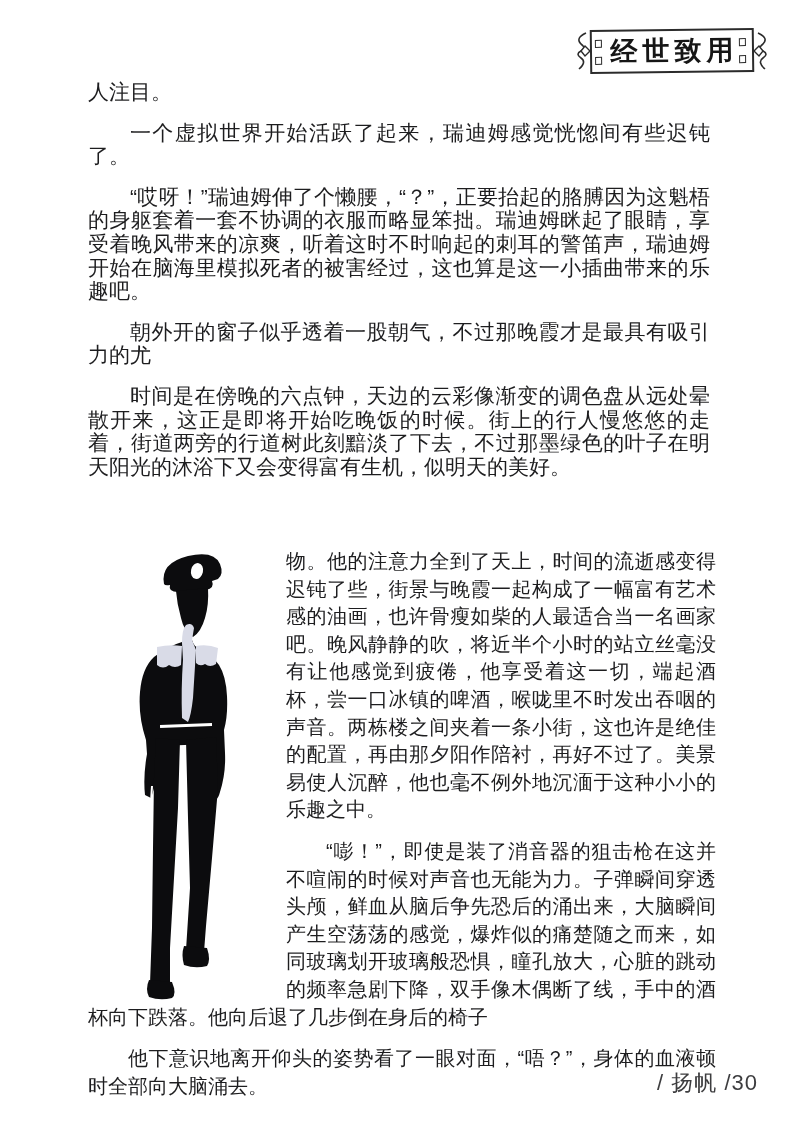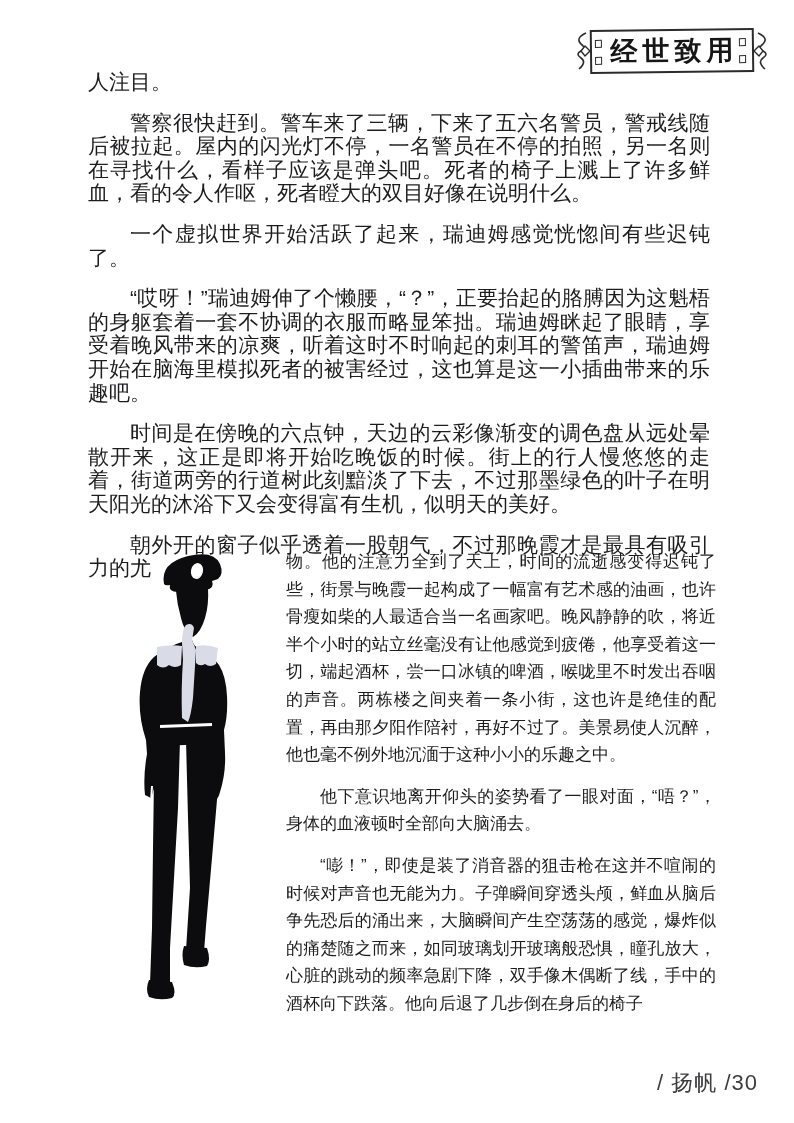--- a/index.html
+++ b/index.html
@@ -37,31 +37,31 @@
   .staples{
     position:absolute;top:0;bottom:0;width:10px;
     display:flex;flex-direction:column;justify-content:center;gap:9px;
   }
   .staples.left{left:3px;}
   .staples.right{right:3px;}
   .staples span{display:block;width:5px;height:6px;border:1.5px solid #2b2b2b;background:#fff;}
   .ornament{flex:0 0 auto;}
   
   .text-top{
-    position:absolute;left:88px;top:70px;width:622px;
+    position:absolute;left:88px;top:80px;width:622px;
     font-size:21px;line-height:23.6px;
     text-align:justify;
   }
   .text-top p{margin:0 0 17px;text-indent:2em;}
   .text-top p.flush{text-indent:0;}
   .text-top p:last-child{margin-bottom:0;}
   
   .text-wrap{
     position:absolute;left:88px;top:548px;width:628px;
-    font-size:17px;line-height:27.6px;
+    font-size:20px;line-height:27.6px;
     text-align:justify;
   }
   .text-wrap p{margin:0 0 14px;text-indent:2em;}
   .text-wrap p.flush{text-indent:0;}
   .figure-float{
     float:left;
     width:198px;height:454px;
   }
   .figure-float svg{display:block;margin-left:42px;}
   
@@ -92,25 +92,24 @@
         </div>
     </div>
     <svg class="ornament" width="20" height="46" viewBox="0 0 20 46" style="transform:scaleX(-1)">
       <path d="M16,5 Q5,10 11,16 Q17,20 11,23 Q5,26 11,30 Q17,34 9,41" stroke="#2b2b2b" stroke-width="1.6" fill="none"></path>
       <path d="M15,18 L20,23 L15,28 L11,23 Z" stroke="#2b2b2b" stroke-width="1.4" fill="#fff"></path>
     </svg>
   </div>
 
   <div class="text-top">
     <p class="flush">人注目。</p>
-    <p>警察很快赶到。警车来了三辆，下来了五六名警员，警戒线随后被拉起。屋内的闪光灯不停，一名警员在不停的拍照，另一名则在寻找什么，看样子应该是弹头吧。死者的椅子上溅上了许多鲜血，看的令人作呕，死者瞪大的双目好像在说明什么。</p>
     <p>一个虚拟世界开始活跃了起来，瑞迪姆感觉恍惚间有些迟钝了。</p>
     <p>“哎呀！”瑞迪姆伸了个懒腰，“？”，正要抬起的胳膊因为这魁梧的身躯套着一套不协调的衣服而略显笨拙。瑞迪姆眯起了眼睛，享受着晚风带来的凉爽，听着这时不时响起的刺耳的警笛声，瑞迪姆开始在脑海里模拟死者的被害经过，这也算是这一小插曲带来的乐趣吧。</p>
+    <p>朝外开的窗子似乎透着一股朝气，不过那晚霞才是最具有吸引力的尤</p>
     <p>时间是在傍晚的六点钟，天边的云彩像渐变的调色盘从远处晕散开来，这正是即将开始吃晚饭的时候。街上的行人慢悠悠的走着，街道两旁的行道树此刻黯淡了下去，不过那墨绿色的叶子在明天阳光的沐浴下又会变得富有生机，似明天的美好。</p>
-    <p>朝外开的窗子似乎透着一股朝气，不过那晚霞才是最具有吸引力的尤</p>
   </div>
 
   <div class="text-wrap">
     <div class="figure-float">
       <svg width="110" height="452" viewBox="0 0 110 452">
         <g fill="#0c0c0e">
 
           <path d="M34,36 Q30,15 58,8 Q84,2 90,16 Q94,26 88,31 L82,33 Q85,40 76,42 L48,44 Q38,44 40,37 Q35,38 34,36 Z"></path>
 
           <path d="M46,43 L78,40 Q79,57 75,70 Q71,84 63,89 Q54,84 51,70 Q47,56 46,43 Z"></path>
@@ -135,21 +134,21 @@
 
           <path d="M56,77 Q62,74 64,80 L62,92 L66,102 L63,150 Q61,168 58,174 L52,170 Q51,140 53,112 L52,95 Q52,81 56,77 Z"></path>
         </g>
 
         <rect x="30" y="176" width="52" height="3" fill="#ffffff" transform="rotate(-2 56 177)"></rect>
 
         <path d="M22,238 L10,430" stroke="#ffffff" stroke-width="2" fill="none"></path>
       </svg>
     </div>
     <p class="flush">物。他的注意力全到了天上，时间的流逝感变得迟钝了些，街景与晚霞一起构成了一幅富有艺术感的油画，也许骨瘦如柴的人最适合当一名画家吧。晚风静静的吹，将近半个小时的站立丝毫没有让他感觉到疲倦，他享受着这一切，端起酒杯，尝一口冰镇的啤酒，喉咙里不时发出吞咽的声音。两栋楼之间夹着一条小街，这也许是绝佳的配置，再由那夕阳作陪衬，再好不过了。美景易使人沉醉，他也毫不例外地沉湎于这种小小的乐趣之中。</p>
+    <p>“嘭！”，即使是装了消音器的狙击枪在这并不喧闹的时候对声音也无能为力。子弹瞬间穿透头颅，鲜血从脑后争先恐后的涌出来，大脑瞬间产生空荡荡的感觉，爆炸似的痛楚随之而来，如同玻璃划开玻璃般恐惧，瞳孔放大，心脏的跳动的频率急剧下降，双手像木偶断了线，手中的酒杯向下跌落。他向后退了几步倒在身后的椅子</p>
     <p>他下意识地离开仰头的姿势看了一眼对面，“唔？”，身体的血液顿时全部向大脑涌去。</p>
-    <p>“嘭！”，即使是装了消音器的狙击枪在这并不喧闹的时候对声音也无能为力。子弹瞬间穿透头颅，鲜血从脑后争先恐后的涌出来，大脑瞬间产生空荡荡的感觉，爆炸似的痛楚随之而来，如同玻璃划开玻璃般恐惧，瞳孔放大，心脏的跳动的频率急剧下降，双手像木偶断了线，手中的酒杯向下跌落。他向后退了几步倒在身后的椅子</p>
   </div>
 
   <div class="footer">
     <span>/ 扬帆 /30</span>
   </div>
 
 </div>
 
 </body></html>

